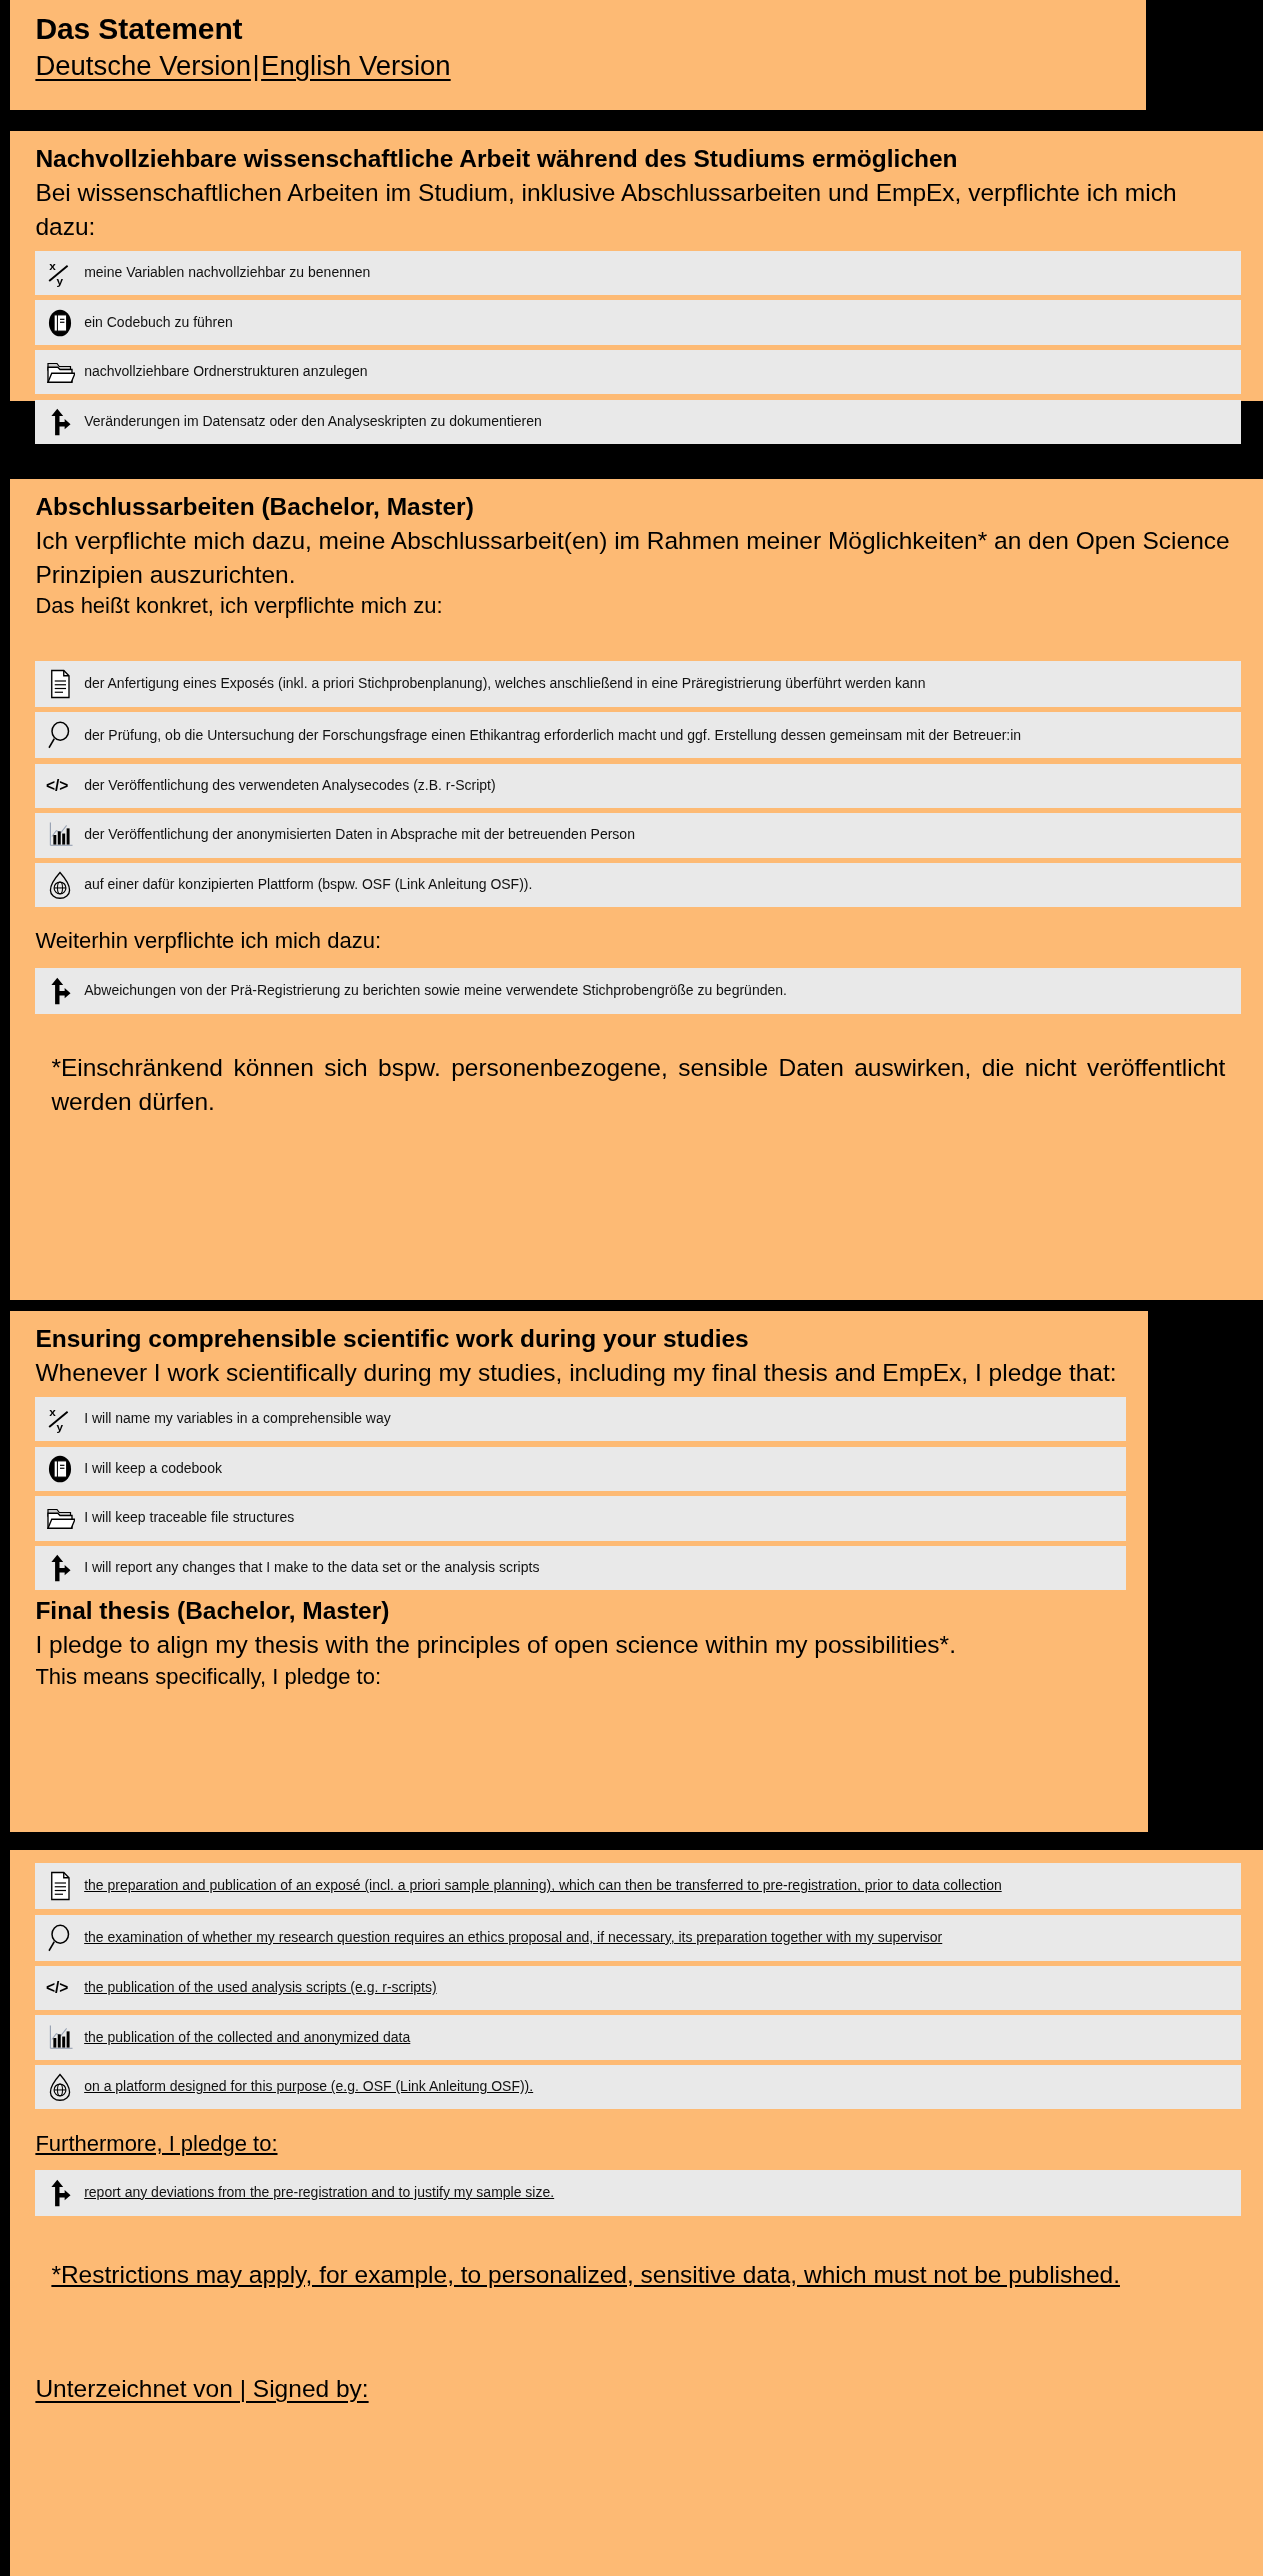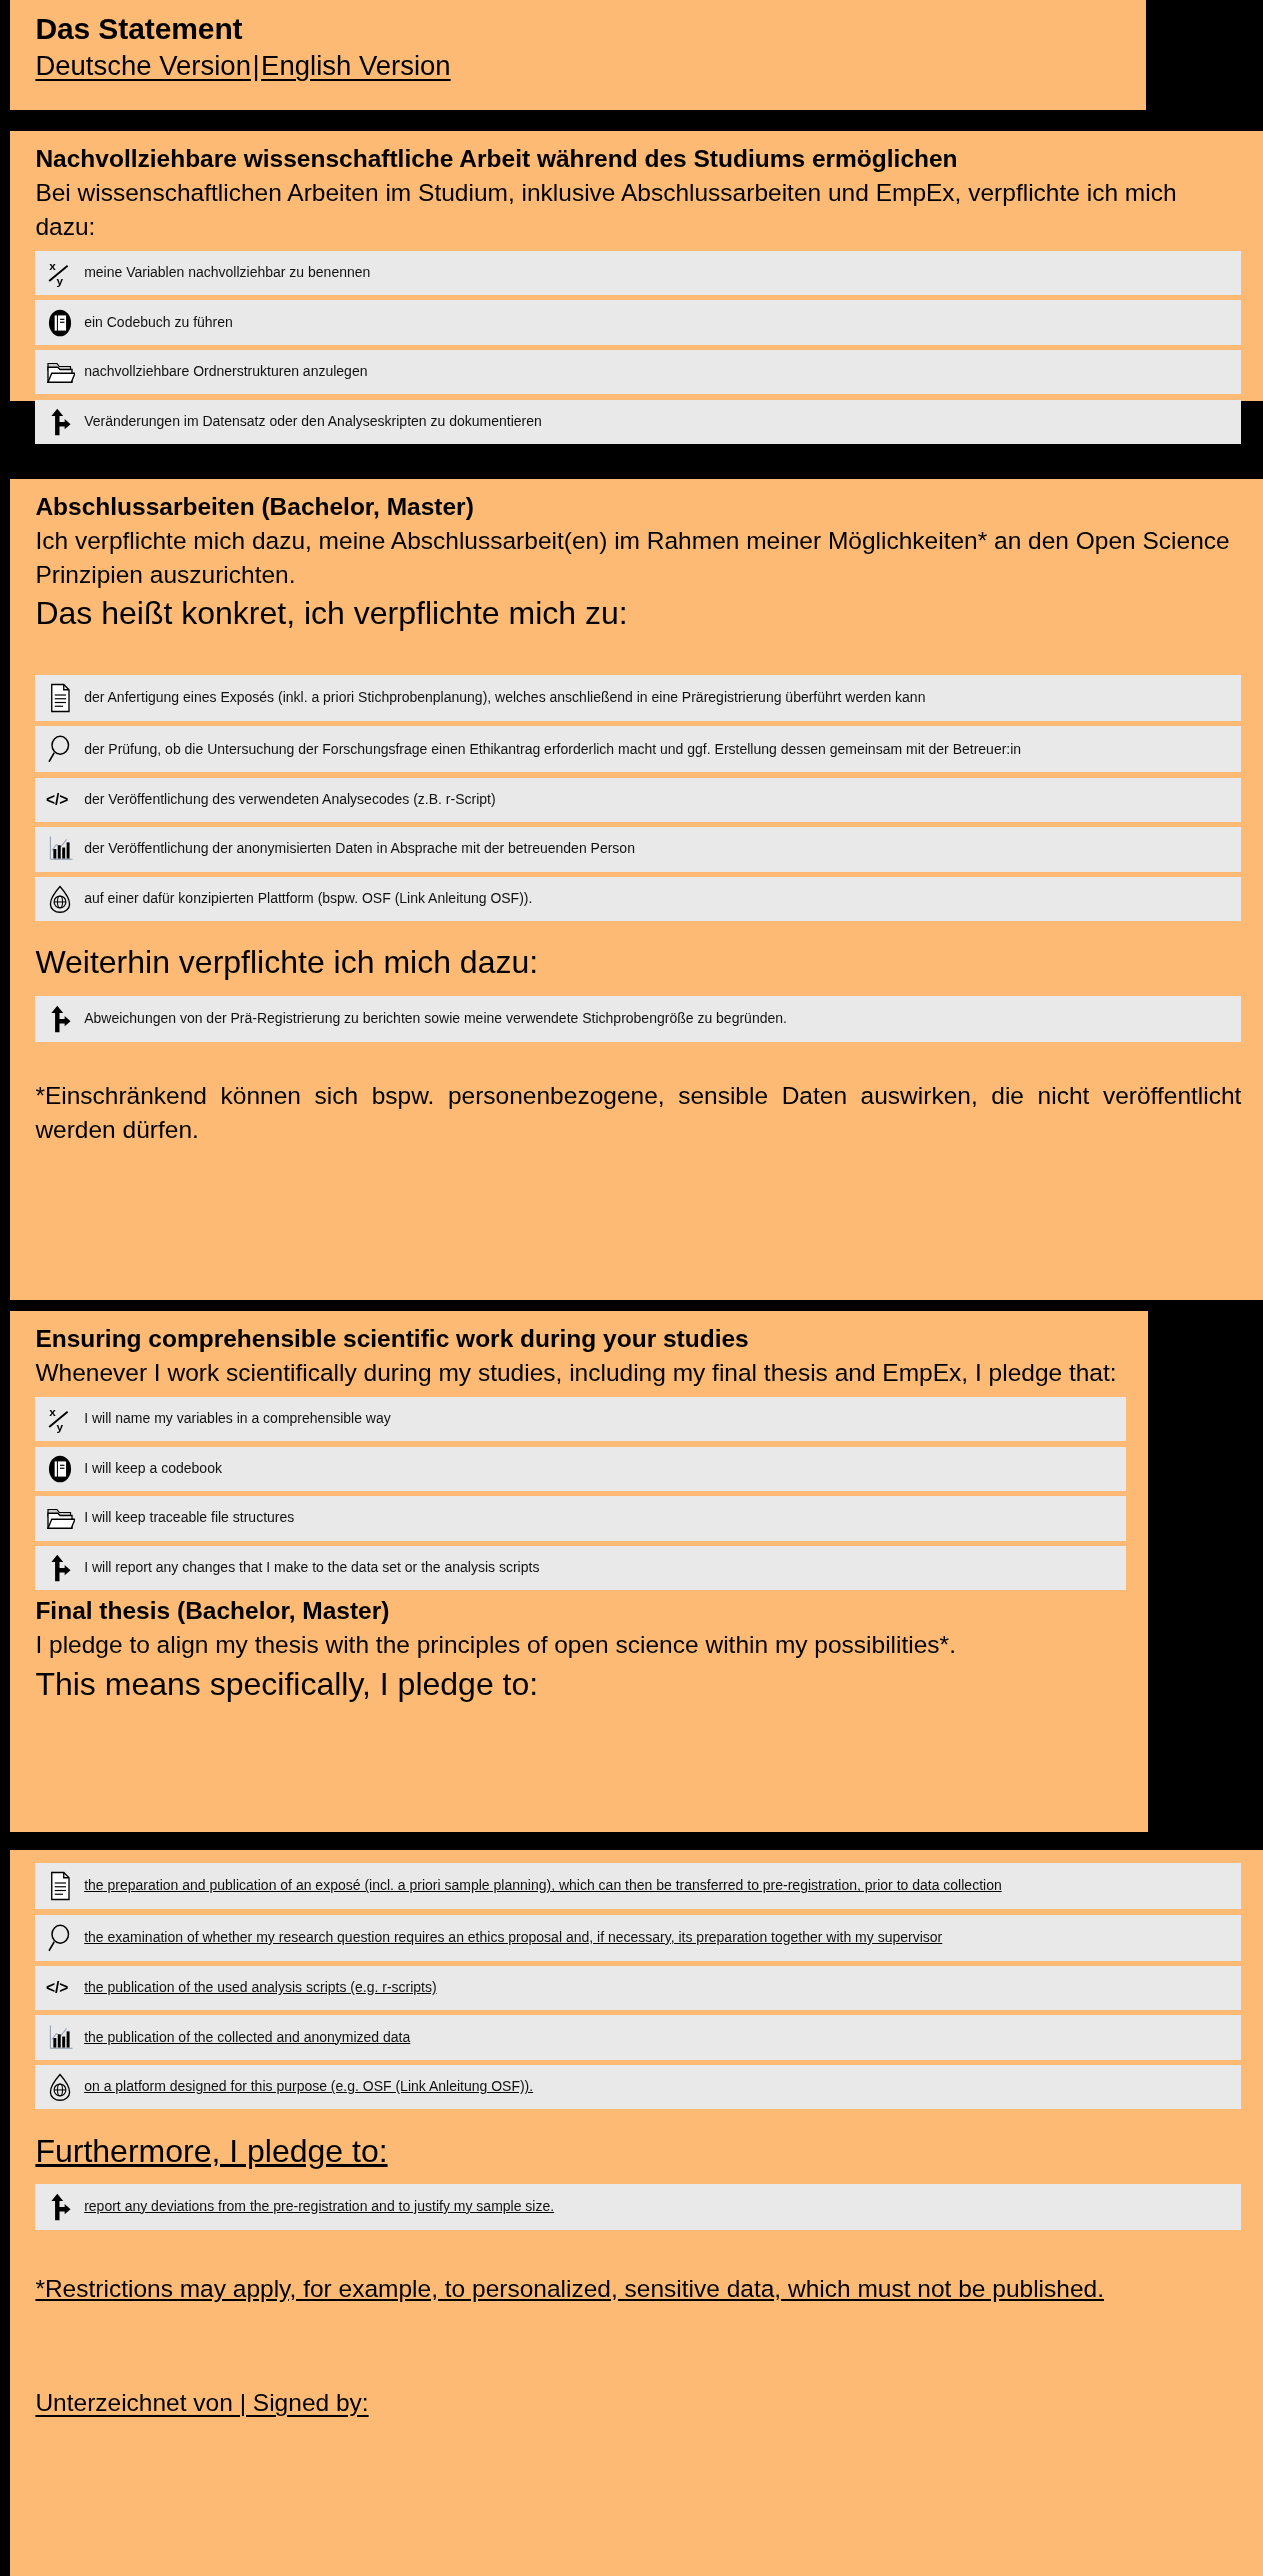--- a/index.html
+++ b/index.html
@@ -70,28 +70,28 @@
     font-weight: bold;
     line-height: 1.28;
     margin: 3px 0 1.5px 0;
   }
   .sec-para {
     font-size: 24.5px;
     line-height: 1.38;
     margin: 0;
   }
   .sub-lead {
-    font-size: 32px;
+    font-size: 22px;
     line-height: 1.4;
     margin: 0;
   }
   .footnote {
     font-size: 24.5px;
     line-height: 1.42;
-    margin: 0;
+    margin: 16px;
     text-align: justify;
   }
   .signed {
     font-size: 24.5px;
     line-height: 1.3;
     margin: 0;
     display: inline-block;
     text-decoration: underline;
     text-underline-offset: 3.7px;
     text-decoration-thickness: 1.5px;

